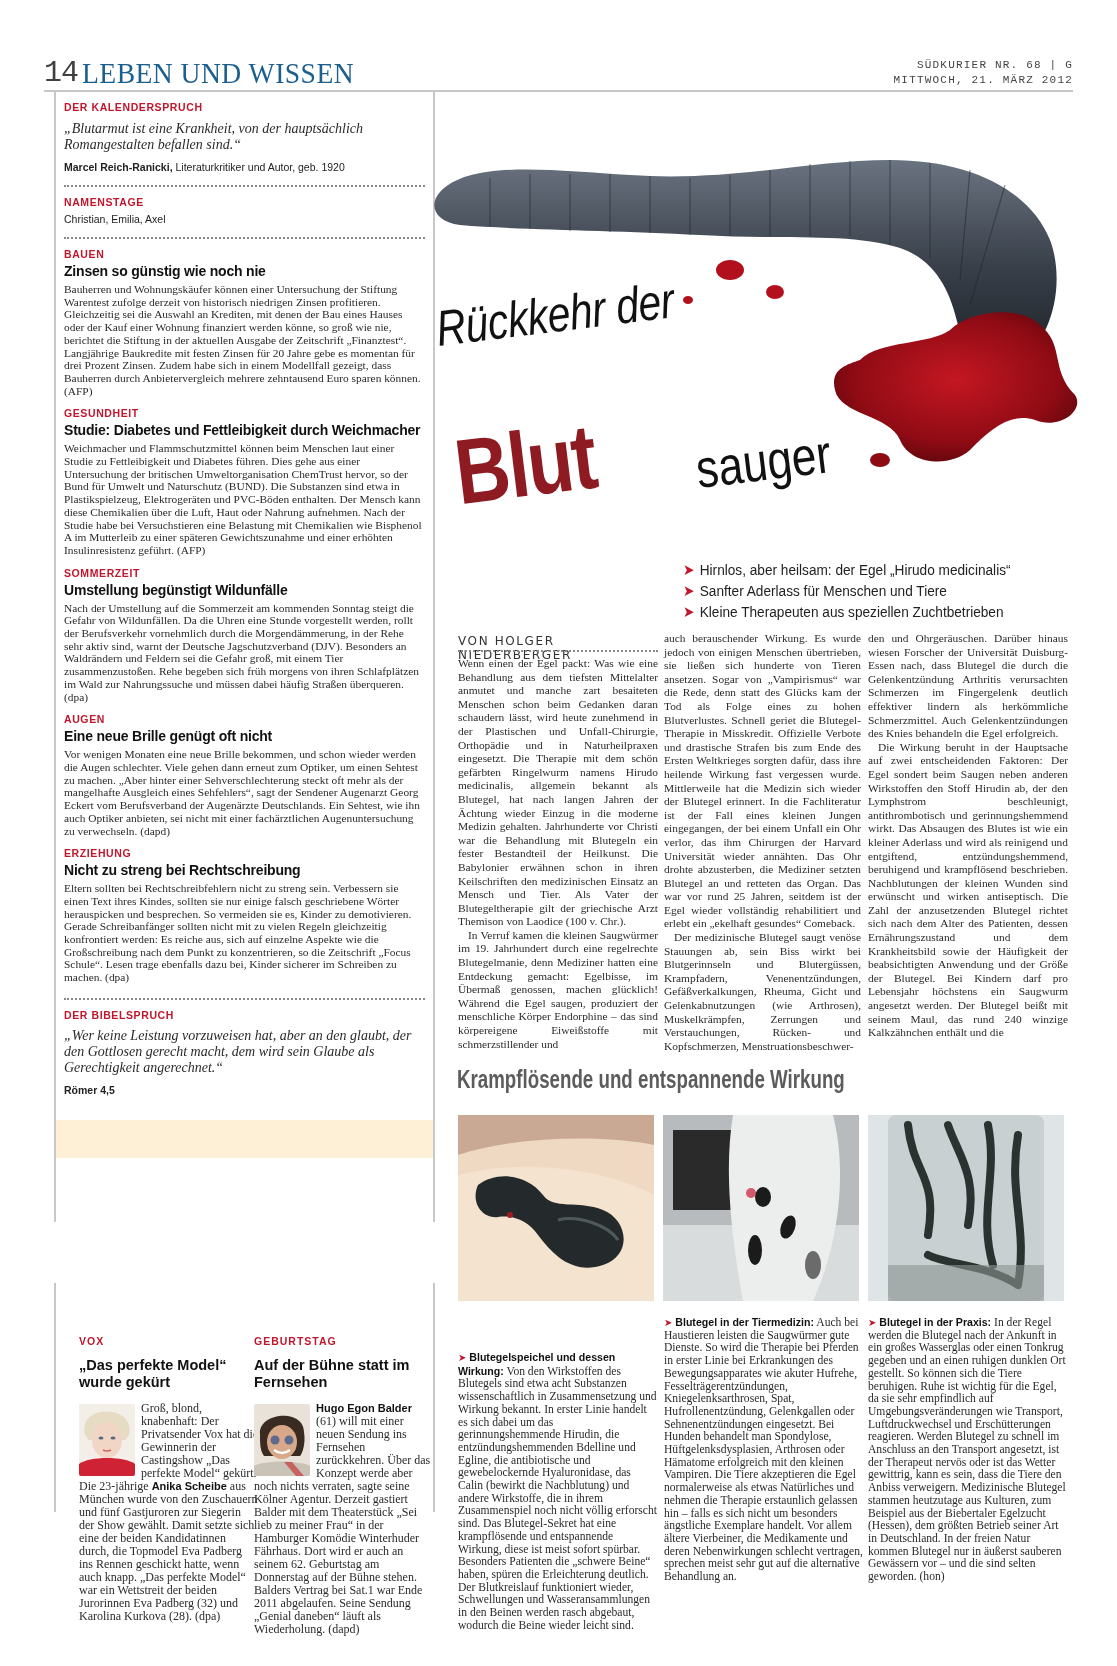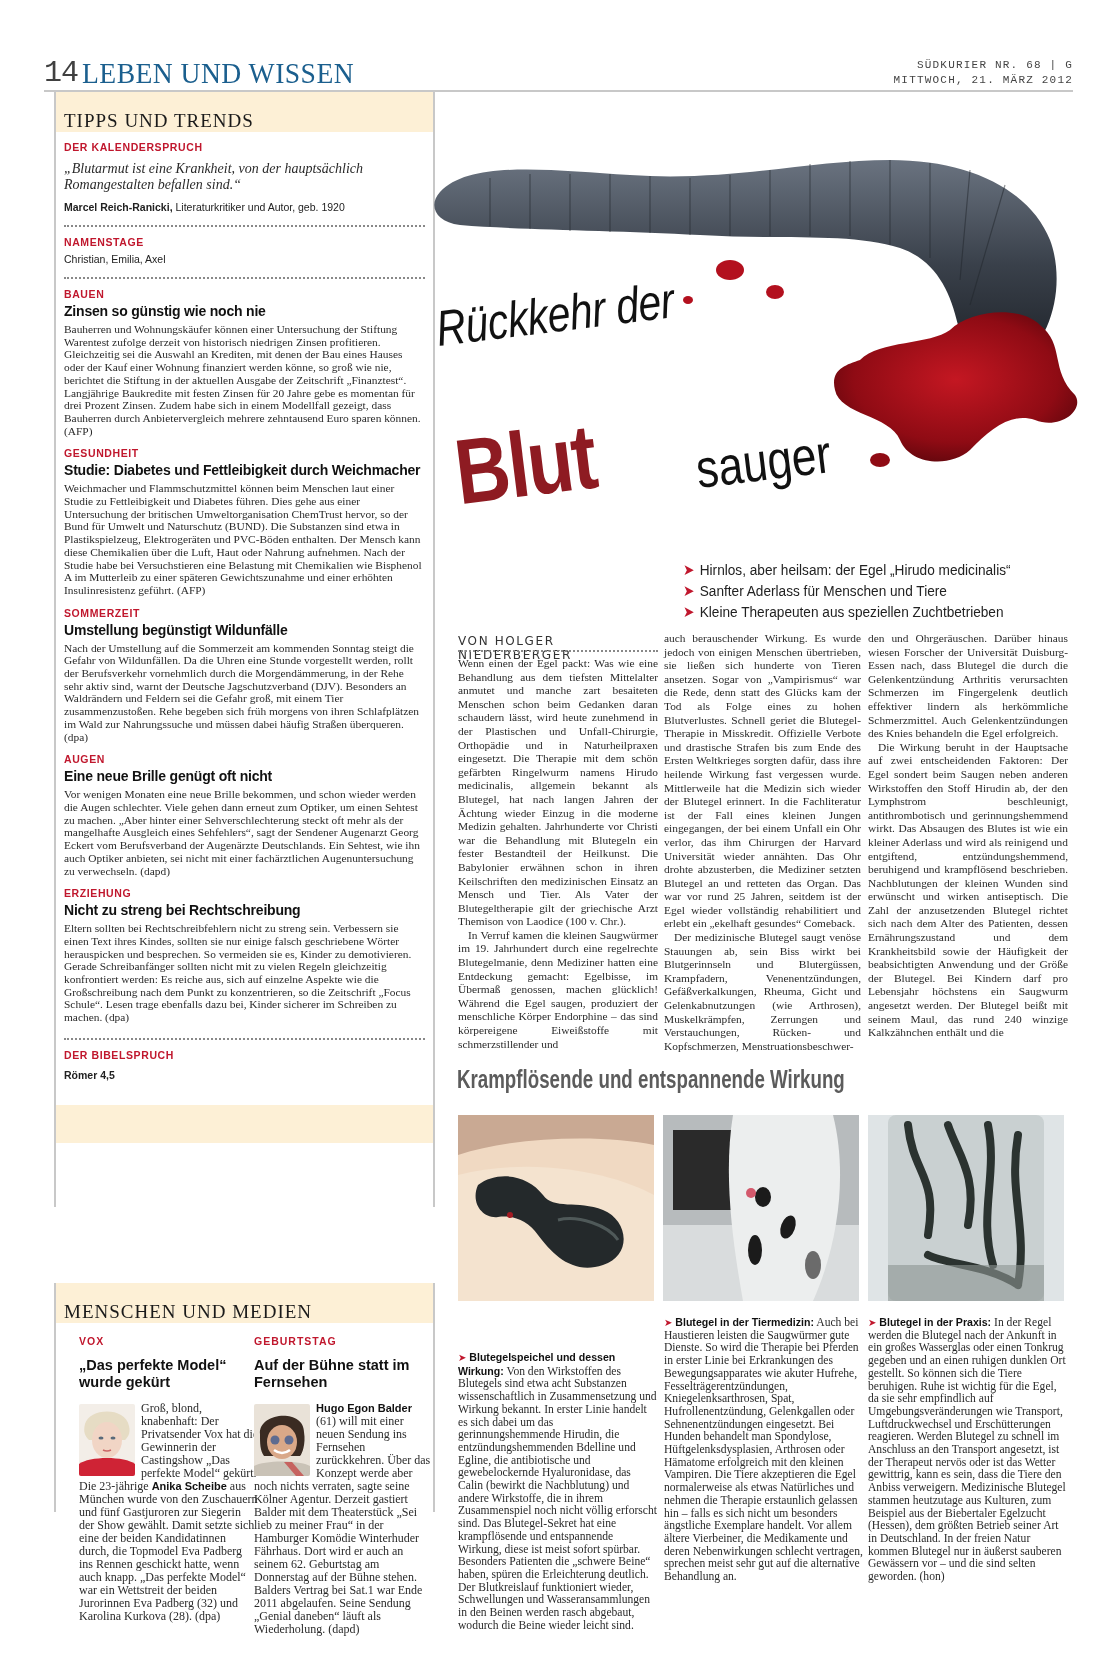--- a/index.html
+++ b/index.html
@@ -79,23 +79,20 @@
 
 <div class="abs page-num">14</div>
 <div class="abs section-title">LEBEN UND WISSEN</div>
 <div class="abs meta">
   <div>SÜDKURIER NR. 68 | G</div>
   <div>MITTWOCH, 21. MÄRZ 2012</div>
 </div>
 <div class="abs rule-top"></div>
 
 <div class="abs leftbox">
-  <div class="box-header">
-    <div class="box-title">TIPPS UND TRENDS</div>
-  </div>
   <div class="inner">
     <div class="kicker" style="margin-top:9px">DER KALENDERSPRUCH</div>
     <div class="quote" style="margin-top:8px">„Blutarmut ist eine Krankheit, von der hauptsächlich Romangestalten befallen sind.“</div>
     <div class="source" style="margin-top:8px"><b>Marcel Reich-Ranicki,</b><span> Literaturkritiker und Autor, geb. 1920</span></div>
     <div class="dots" style="margin-top:12px"></div>
 
     <div class="kicker" style="margin-top:9px">NAMENSTAGE</div>
     <div class="source" style="margin-top:5px">Christian, Emilia, Axel</div>
     <div class="dots" style="margin-top:12px"></div>
 
@@ -120,20 +117,21 @@
       <div class="body-text" style="margin-top:4px">Vor wenigen Monaten eine neue Brille bekommen, und schon wieder werden die Augen schlechter. Viele gehen dann erneut zum Optiker, um einen Sehtest zu machen. „Aber hinter einer Sehverschlechterung steckt oft mehr als der mangelhafte Ausgleich eines Sehfehlers“, sagt der Sendener Augenarzt Georg Eckert vom Berufsverband der Augenärzte Deutschlands. Ein Sehtest, wie ihn auch Optiker anbieten, sei nicht mit einer fachärztlichen Augenuntersuchung zu verwechseln. (dapd)</div>
     </div>
     <div style="margin-top:10px">
       <div class="kicker">ERZIEHUNG</div>
       <div class="headline" style="margin-top:3px">Nicht zu streng bei Rechtschreibung</div>
       <div class="body-text" style="margin-top:4px">Eltern sollten bei Rechtschreibfehlern nicht zu streng sein. Verbessern sie einen Text ihres Kindes, sollten sie nur einige falsch geschriebene Wörter herauspicken und besprechen. So vermeiden sie es, Kinder zu demotivieren. Gerade Schreibanfänger sollten nicht mit zu vielen Regeln gleichzeitig konfrontiert werden: Es reiche aus, sich auf einzelne Aspekte wie die Großschreibung nach dem Punkt zu konzentrieren, so die Zeitschrift „Focus Schule“. Lesen trage ebenfalls dazu bei, Kinder sicherer im Schreiben zu machen. (dpa)</div>
     </div>
     <div class="dots" style="margin-top:14px"></div>
 
     <div class="kicker" style="margin-top:9px">DER BIBELSPRUCH</div>
+    <div class="quote" style="margin-top:7px">„Wer keine Leistung vorzuweisen hat, aber an den glaubt, der den Gottlosen gerecht macht, dem wird sein Glaube als Gerechtigkeit angerechnet.“</div>
     <div class="source" style="margin-top:8px;font-weight:bold">Römer 4,5</div>
   </div>
   <div style="height:24px"></div>
   <div style="background:#fdf0d6;height:38px"></div>
   <div style="height:64px"></div>
 </div>
 
 <svg class="abs leech" viewBox="0 0 640 240">
   <defs>
     <linearGradient id="lg" x1="0" y1="0" x2="0" y2="1">
@@ -227,23 +225,20 @@
   <rect x="20" y="0" width="156" height="186" fill="#c9d0d1" rx="8"></rect>
   <path d="M40 10 C45 60, 70 60, 60 120 M80 10 C90 40, 110 60, 100 110 M120 10 C130 60, 110 100, 125 150 M150 20 C140 80, 160 110, 150 170 M60 140 C80 150, 120 150, 150 170" stroke="#2b3330" stroke-width="8" fill="none" stroke-linecap="round"></path>
   <rect x="20" y="150" width="156" height="36" fill="#8c9491" opacity="0.6"></rect>
 </svg>
 
 <div class="abs cap cap1"><span class="arr">➤</span> <span class="lead">Blutegelspeichel und dessen Wirkung:</span><span> Von den Wirkstoffen des Blutegels sind etwa acht Substanzen wissenschaftlich in Zusammensetzung und Wirkung bekannt. In erster Linie handelt es sich dabei um das gerinnungshemmende Hirudin, die entzündungshemmenden Bdelline und Egline, die antibiotische und gewebelockernde Hyaluronidase, das Calin (bewirkt die Nachblutung) und andere Wirkstoffe, die in ihrem Zusammenspiel noch nicht völlig erforscht sind. Das Blutegel-Sekret hat eine krampflösende und entspannende Wirkung, diese ist meist sofort spürbar. Besonders Patienten die „schwere Beine“ haben, spüren die Erleichterung deutlich. Der Blutkreislauf funktioniert wieder, Schwellungen und Wasseransammlungen in den Beinen werden rasch abgebaut, wodurch die Beine wieder leicht sind.</span></div>
 <div class="abs cap cap2"><span class="arr">➤</span> <span class="lead">Blutegel in der Tiermedizin:</span><span> Auch bei Haustieren leisten die Saugwürmer gute Dienste. So wird die Therapie bei Pferden in erster Linie bei Erkrankungen des Bewegungsapparates wie akuter Hufrehe, Fesselträgerentzündungen, Kniegelenksarthrosen, Spat, Hufrollenentzündung, Gelenkgallen oder Sehnenentzündungen eingesetzt. Bei Hunden behandelt man Spondylose, Hüftgelenksdysplasien, Arthrosen oder Hämatome erfolgreich mit den kleinen Vampiren. Die Tiere akzeptieren die Egel normalerweise als etwas Natürliches und nehmen die Therapie erstaunlich gelassen hin – falls es sich nicht um besonders ängstliche Exemplare handelt. Vor allem ältere Vierbeiner, die Medikamente und deren Nebenwirkungen schlecht vertragen, sprechen meist sehr gut auf die alternative Behandlung an.</span></div>
 <div class="abs cap cap3"><span class="arr">➤</span> <span class="lead">Blutegel in der Praxis:</span><span> In der Regel werden die Blutegel nach der Ankunft in ein großes Wasserglas oder einen Tonkrug gegeben und an einen ruhigen dunklen Ort gestellt. So können sich die Tiere beruhigen. Ruhe ist wichtig für die Egel, da sie sehr empfindlich auf Umgebungsveränderungen wie Transport, Luftdruckwechsel und Erschütterungen reagieren. Werden Blutegel zu schnell im Anschluss an den Transport angesetzt, ist der Therapeut nervös oder ist das Wetter gewittrig, kann es sein, dass die Tiere den Anbiss verweigern. Medizinische Blutegel stammen heutzutage aus Kulturen, zum Beispiel aus der Biebertaler Egelzucht (Hessen), dem größten Betrieb seiner Art in Deutschland. In der freien Natur kommen Blutegel nur in äußerst sauberen Gewässern vor – und die sind selten geworden. (hon)</span></div>
 
 <div class="abs mm-box">
-  <div class="mm-head">
-    <div class="mm-title">MENSCHEN UND MEDIEN</div>
-  </div>
   <div class="mm-col a">
     <div class="mm-kicker">VOX</div>
     <div class="mm-headline">„Das perfekte Model“ wurde gekürt</div>
     <div class="mm-text">
       <svg class="portrait" viewBox="0 0 56 72">
         <rect width="56" height="72" fill="#f3eee8"></rect>
         <path d="M6 20 C10 4, 46 2, 50 22 C52 30, 48 34, 46 36 L10 36 C6 32, 4 28, 6 20 Z" fill="#e6dcc4"></path>
         <ellipse cx="28" cy="36" rx="15" ry="18" fill="#f1d5c5"></ellipse>
         <path d="M0 72 L0 60 C10 52, 46 52, 56 60 L56 72 Z" fill="#cf2335"></path>
         <ellipse cx="22" cy="34" rx="2.5" ry="1.5" fill="#5a6a7a"></ellipse>

